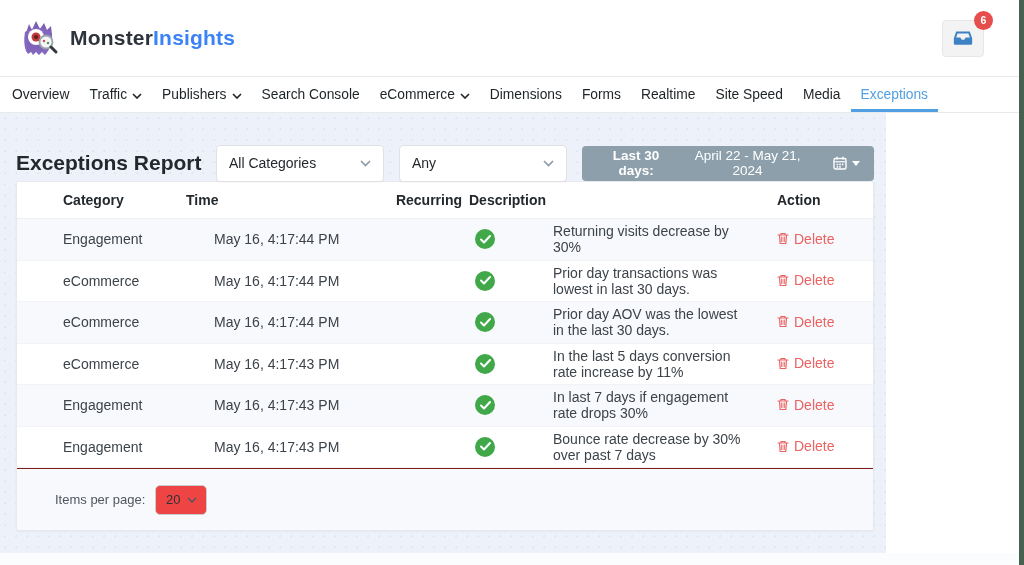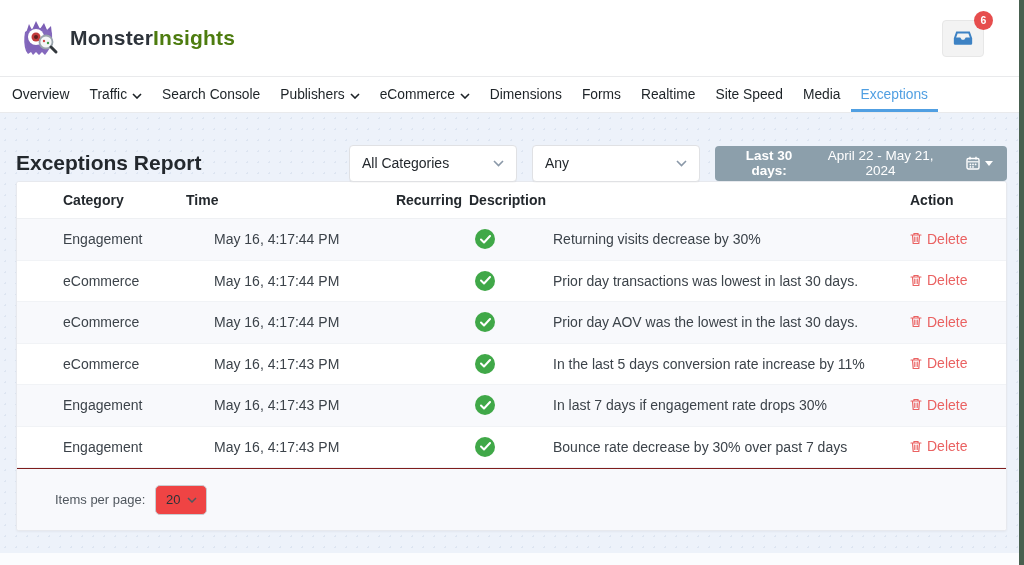--- a/index.html
+++ b/index.html
@@ -15,21 +15,21 @@
     background:#48604f; z-index:50;
   }
   
   .app-header {
     height:76px; background:#ffffff; display:flex; align-items:center;
     padding:0 18px; position:relative;
   }
   .logo { display:flex; align-items:center; gap:10px; }
   .logo-text { font-size:21px; font-weight:bold; letter-spacing:.2px; }
   .logo-text .monster { color:#2d333a; }
-  .logo-text .insights { color:#4d7c0f; }
+  .logo-text .insights { color:#3b82f6; }
   .inbox-wrap { margin-left:auto; position:relative; margin-right:22px; }
   .inbox-btn {
     width:42px; height:37px; background:#f3f3f3; border:1px solid #e7e7e7;
     border-radius:4px; display:flex; align-items:center; justify-content:center;
     cursor:pointer;
   }
   .badge {
     position:absolute; top:-9px; right:-9px; min-width:19px; height:19px;
     background:#e64d4d; border-radius:50%; color:#fff; font-size:10.5px;
     font-weight:bold; display:flex; align-items:center; justify-content:center;
@@ -42,21 +42,21 @@
   }
   .nav-item {
     display:flex; align-items:center; gap:5px; padding:0 10px;
     font-size:13.8px; font-weight:500; color:#1d2327; text-decoration:none;
     cursor:pointer; border-bottom:3px solid transparent; border-top:3px solid transparent;
   }
   .nav-item.active { color:#509fe2; border-bottom-color:#509fe2; }
   .nav-chevron { margin-top:2px; }
   
   .content {
-    height:440px; width:1019px;
+    height:440px; width:886px;
     background-color:#edf2fa;
     background-image:radial-gradient(circle, #dde5f1 1px, rgba(0,0,0,0) 1px);
     background-size:11px 11px;
     padding:0 12px 0 16px;
   }
   .title-row { display:flex; align-items:center; padding-top:32px; height:68px; }
   .page-title { font-size:21px; font-weight:bold; color:#23282d; }
   .filters { margin-left:auto; display:flex; align-items:center; gap:15px; }
   .select-box {
     width:168px; height:37px; background:#fff; border:1px solid #e0e1e4;
@@ -151,27 +151,27 @@
   <a class="nav-item">
       <span>Overview</span>
     </a>
   <a class="nav-item">
       <span>Traffic</span>
       <svg class="nav-chevron" width="10" height="6" viewBox="0 0 10 6">
         <path d="M1 1l4 4 4-4" fill="none" stroke="#1d2327" stroke-width="1.6"></path>
       </svg>
     </a>
   <a class="nav-item">
-      <span>Search Console</span>
-    </a>
-  <a class="nav-item">
       <span>Publishers</span>
       <svg class="nav-chevron" width="10" height="6" viewBox="0 0 10 6">
         <path d="M1 1l4 4 4-4" fill="none" stroke="#1d2327" stroke-width="1.6"></path>
       </svg>
+    </a>
+  <a class="nav-item">
+      <span>Search Console</span>
     </a>
   <a class="nav-item">
       <span>eCommerce</span>
       <svg class="nav-chevron" width="10" height="6" viewBox="0 0 10 6">
         <path d="M1 1l4 4 4-4" fill="none" stroke="#1d2327" stroke-width="1.6"></path>
       </svg>
     </a>
   <a class="nav-item">
       <span>Dimensions</span>
     </a>

